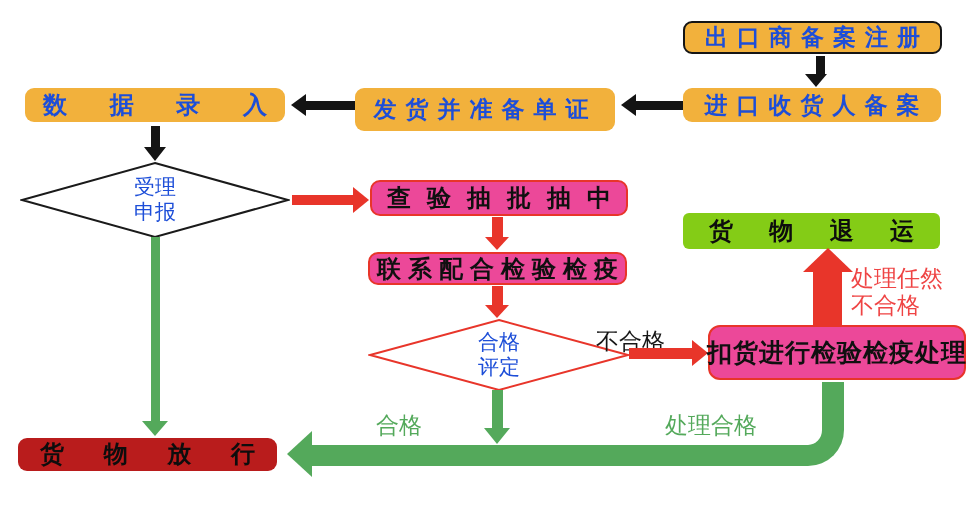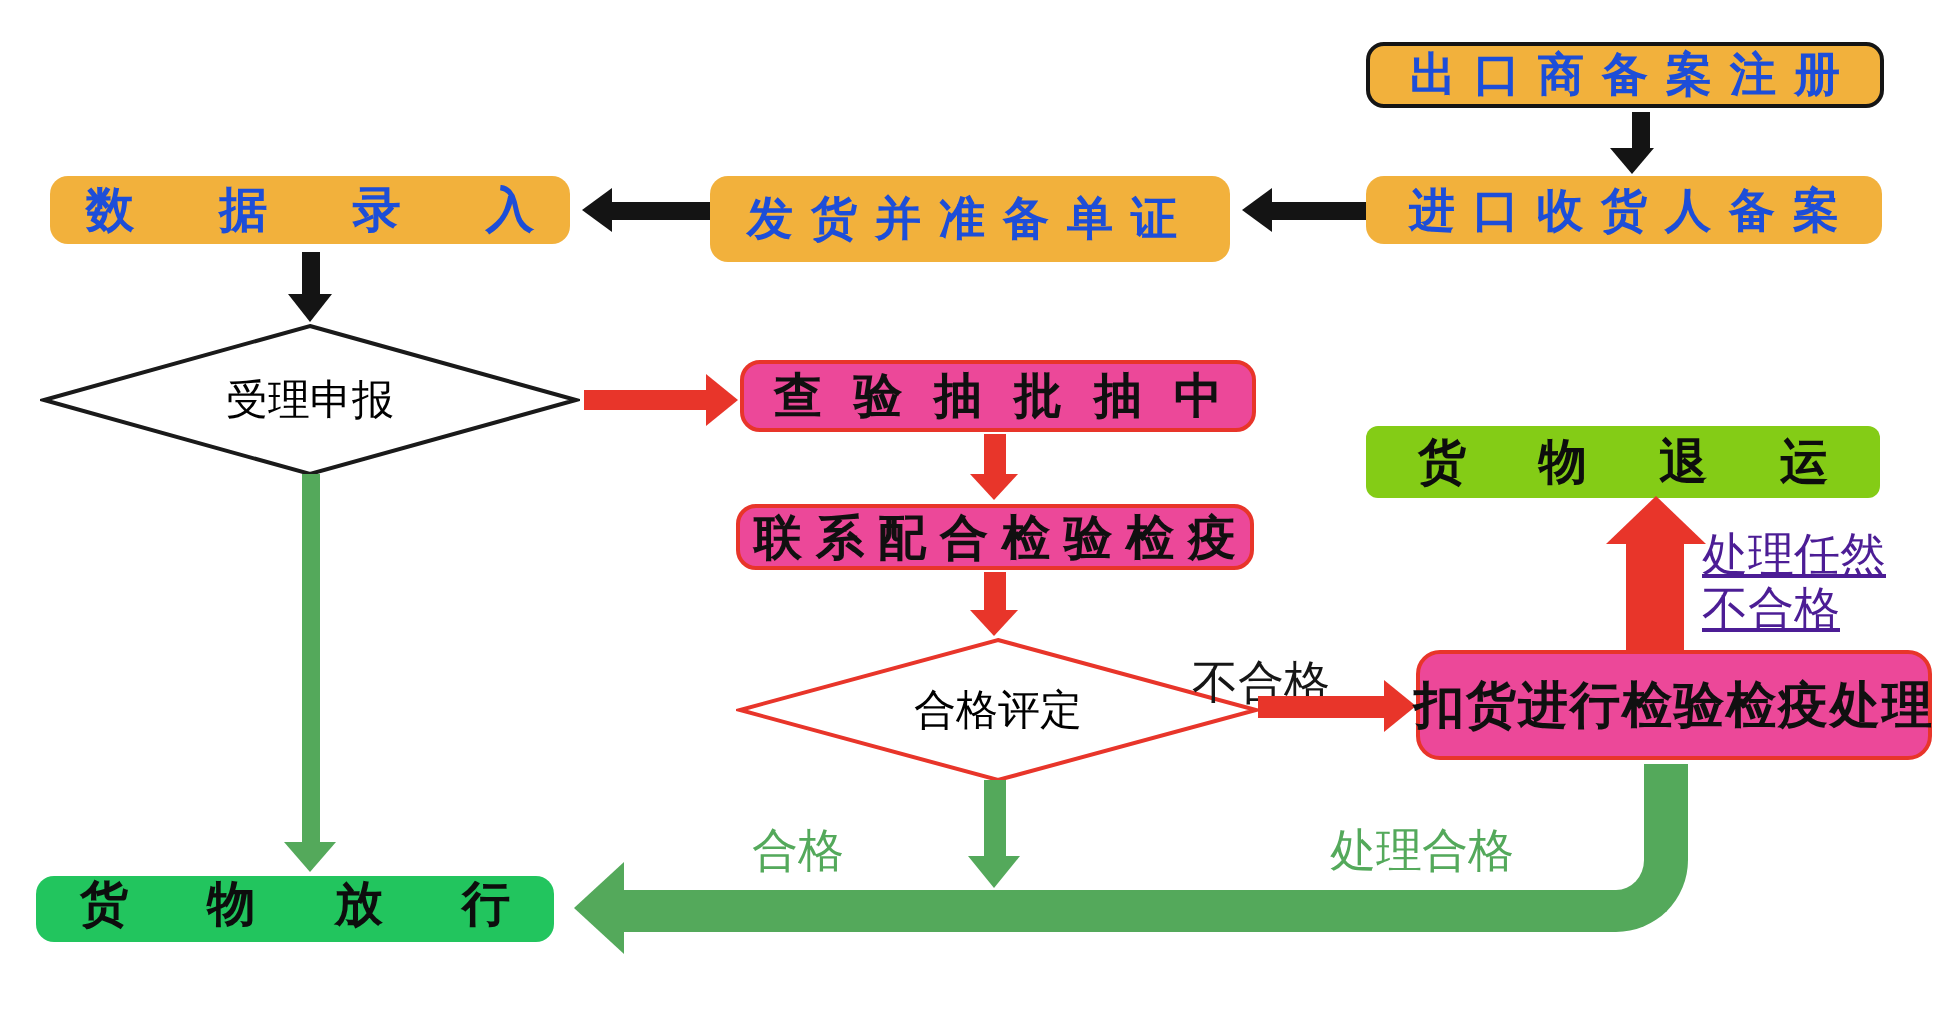--- a/index.html
+++ b/index.html
@@ -7,33 +7,33 @@
     position:relative;width:974px;height:506px;background:#ffffff;overflow:hidden;
     font-family:"DejaVu Sans","Liberation Sans",sans-serif;color:#111;
   }
   .abs{position:absolute;box-sizing:border-box;}
   
   .nodebox{display:flex;align-items:center;justify-content:center;font-weight:bold;white-space:nowrap;}
   .ybox{background:#F2B13C;border-radius:9px;font-size:23px;color:#1d4ed8;}
   .outlined{border:2.5px solid #151515;}
   .redline{background:#ec4899;border:2px solid #E8352A;border-radius:10px;font-size:24px;color:#101010;}
   .redfill{background:#84cc16;border-radius:6px;color:#0d0d0d;}
-  .greenfill{background:#22c55e;border-radius:9px;color:#0d0d0d;font-family:Liberation Mono, monospace;}
+  .greenfill{background:#b91c1c;border-radius:9px;color:#0d0d0d;}
   .spread{display:block;text-align:justify;text-align-last:justify;font-weight:bold;}
   
   .shaft{position:absolute;}
   .black{background:#141414;}
   .red{background:#E8352A;}
   .green{background:#54A95B;}
   .tri{position:absolute;width:0;height:0;}
-  .diam-label{display:flex;flex-direction:row;align-items:center;justify-content:center;
-    font-size:21px;line-height:25px;color:#000000;}
+  .diam-label{display:flex;flex-direction:column;align-items:center;justify-content:center;
+    font-size:21px;line-height:25px;color:#1d4ed8;}
   .edge-label{position:absolute;font-size:23px;white-space:nowrap;}
   .lbl-black{color:#161616;}
-  .lbl-red{color:#4c1d95;line-height:27px;text-decoration:underline;}
+  .lbl-red{color:#ef4444;line-height:27px;}
   .lbl-green{color:#54A95B;}
   .lshape{border-right:22px solid #54A95B;border-bottom:21px solid #54A95B;
     border-bottom-right-radius:36px;background:transparent;}
 </style>
 </head>
 <body>
 
 <div class="canvas">
 
   <div class="abs nodebox ybox outlined" style="left:683px;top:21px;width:259px;height:33px;letter-spacing:9px;padding-left:9px;">出口商备案注册</div>

